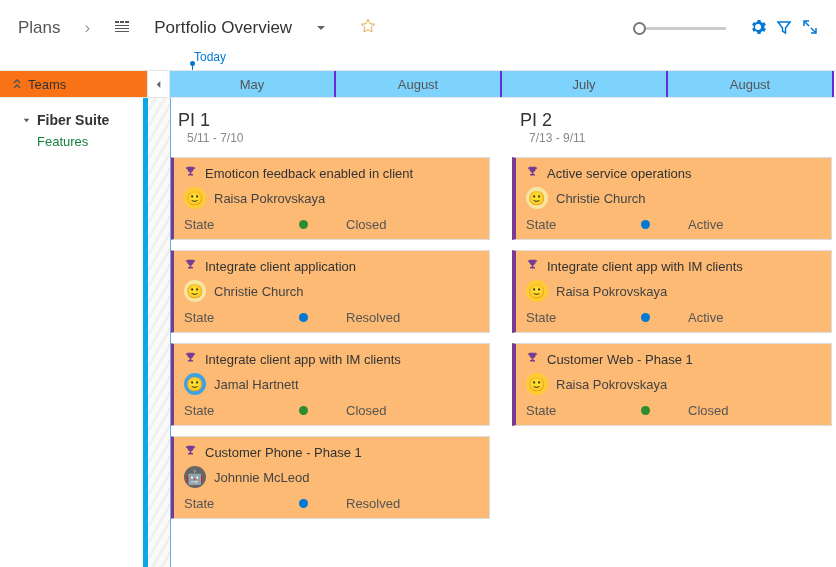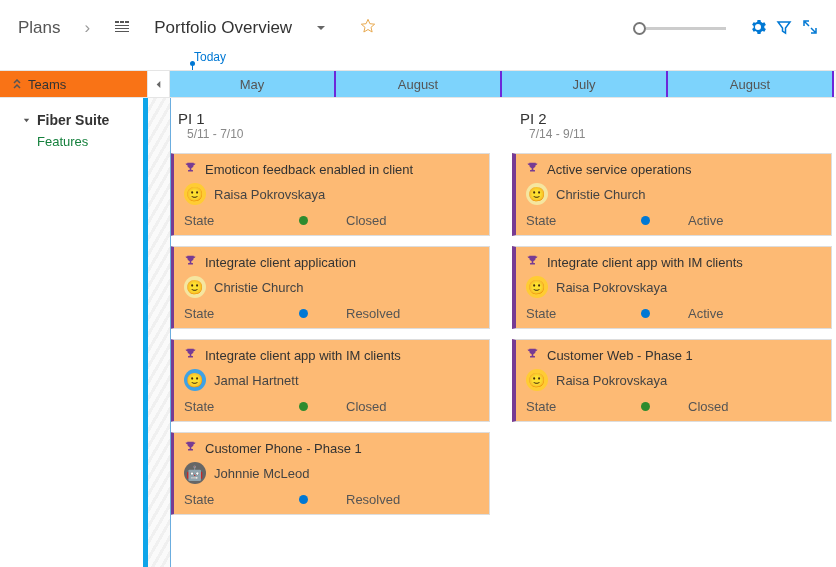--- a/index.html
+++ b/index.html
@@ -43,21 +43,21 @@
   
   .board { flex: 1; position: relative; padding: 12px 0 20px 0; overflow: hidden; }
   .board::before {
     content:""; position:absolute; left:0; top:0; bottom:0; width:22px;
     background: repeating-linear-gradient(120deg, #fafafa, #fafafa 5px, #f0f0f0 5px, #f0f0f0 8px);
     border-right: 1px solid #eee;
   }
   .today-line { position:absolute; left: 22px; top:0; bottom:0; width:1px; background:#0078d4; opacity:0.55; }
   .iterations { display: flex; gap: 22px; margin-left: 22px; }
   .iter { width: 320px; }
-  .iter-title { font-size: 15px; color: #333; padding-left: 8px; }
+  .iter-title { font-size: 18px; color: #333; padding-left: 8px; }
   .iter-range { font-size: 12px; color: #888; padding-left: 17px; margin-bottom: 12px; }
   
   .card { border: 1px solid #ddd; border-left: 4px solid #773b93; background: #fdba74; padding: 7px 10px 7px 10px; margin-bottom: 10px; }
   .card-title-row { display:flex; align-items:center; gap:8px; margin-bottom:6px; }
   .trophy svg { width: 13px; height: 13px; fill: #773b93; }
   .card-title { font-size: 13px; color: #333; }
   .assignee-row { display:flex; align-items:center; gap:8px; margin-bottom:8px; }
   .avatar { width: 22px; height: 22px; border-radius: 50%; display:flex; align-items:center; justify-content:center; font-size: 14px; }
   .assignee-name { font-size: 13px; color: #444; }
   .state-row { display:flex; align-items:center; font-size: 13px; color:#555;gap:30px; }
@@ -230,21 +230,21 @@
     </div>
     <div class="state-row">
       <span class="state-label">State</span>
       <span class="state-dot dot-resolved"></span>
       <span>Resolved</span>
     </div>
   </div>
         </div>
         <div class="iter">
           <div class="iter-title">PI 2</div>
-          <div class="iter-range">7/14 - 9/11</div>
+          <div class="iter-range">7/13 - 9/11</div>
           <div class="card">
     <div class="card-title-row">
       <span class="trophy">
         <svg viewBox="0 0 16 16">
                   <path d="M4 2h8v3a4 4 0 01-3 3.9V11h2v2H5v-2h2V8.9A4 4 0 014 5V2zm-2 1h2v2a2 2 0 01-2-2zm10 0h2a2 2 0 01-2 2V3z"></path>
                 </svg>
       </span>
       <span class="card-title">Active service operations</span>
     </div>
     <div class="assignee-row">

